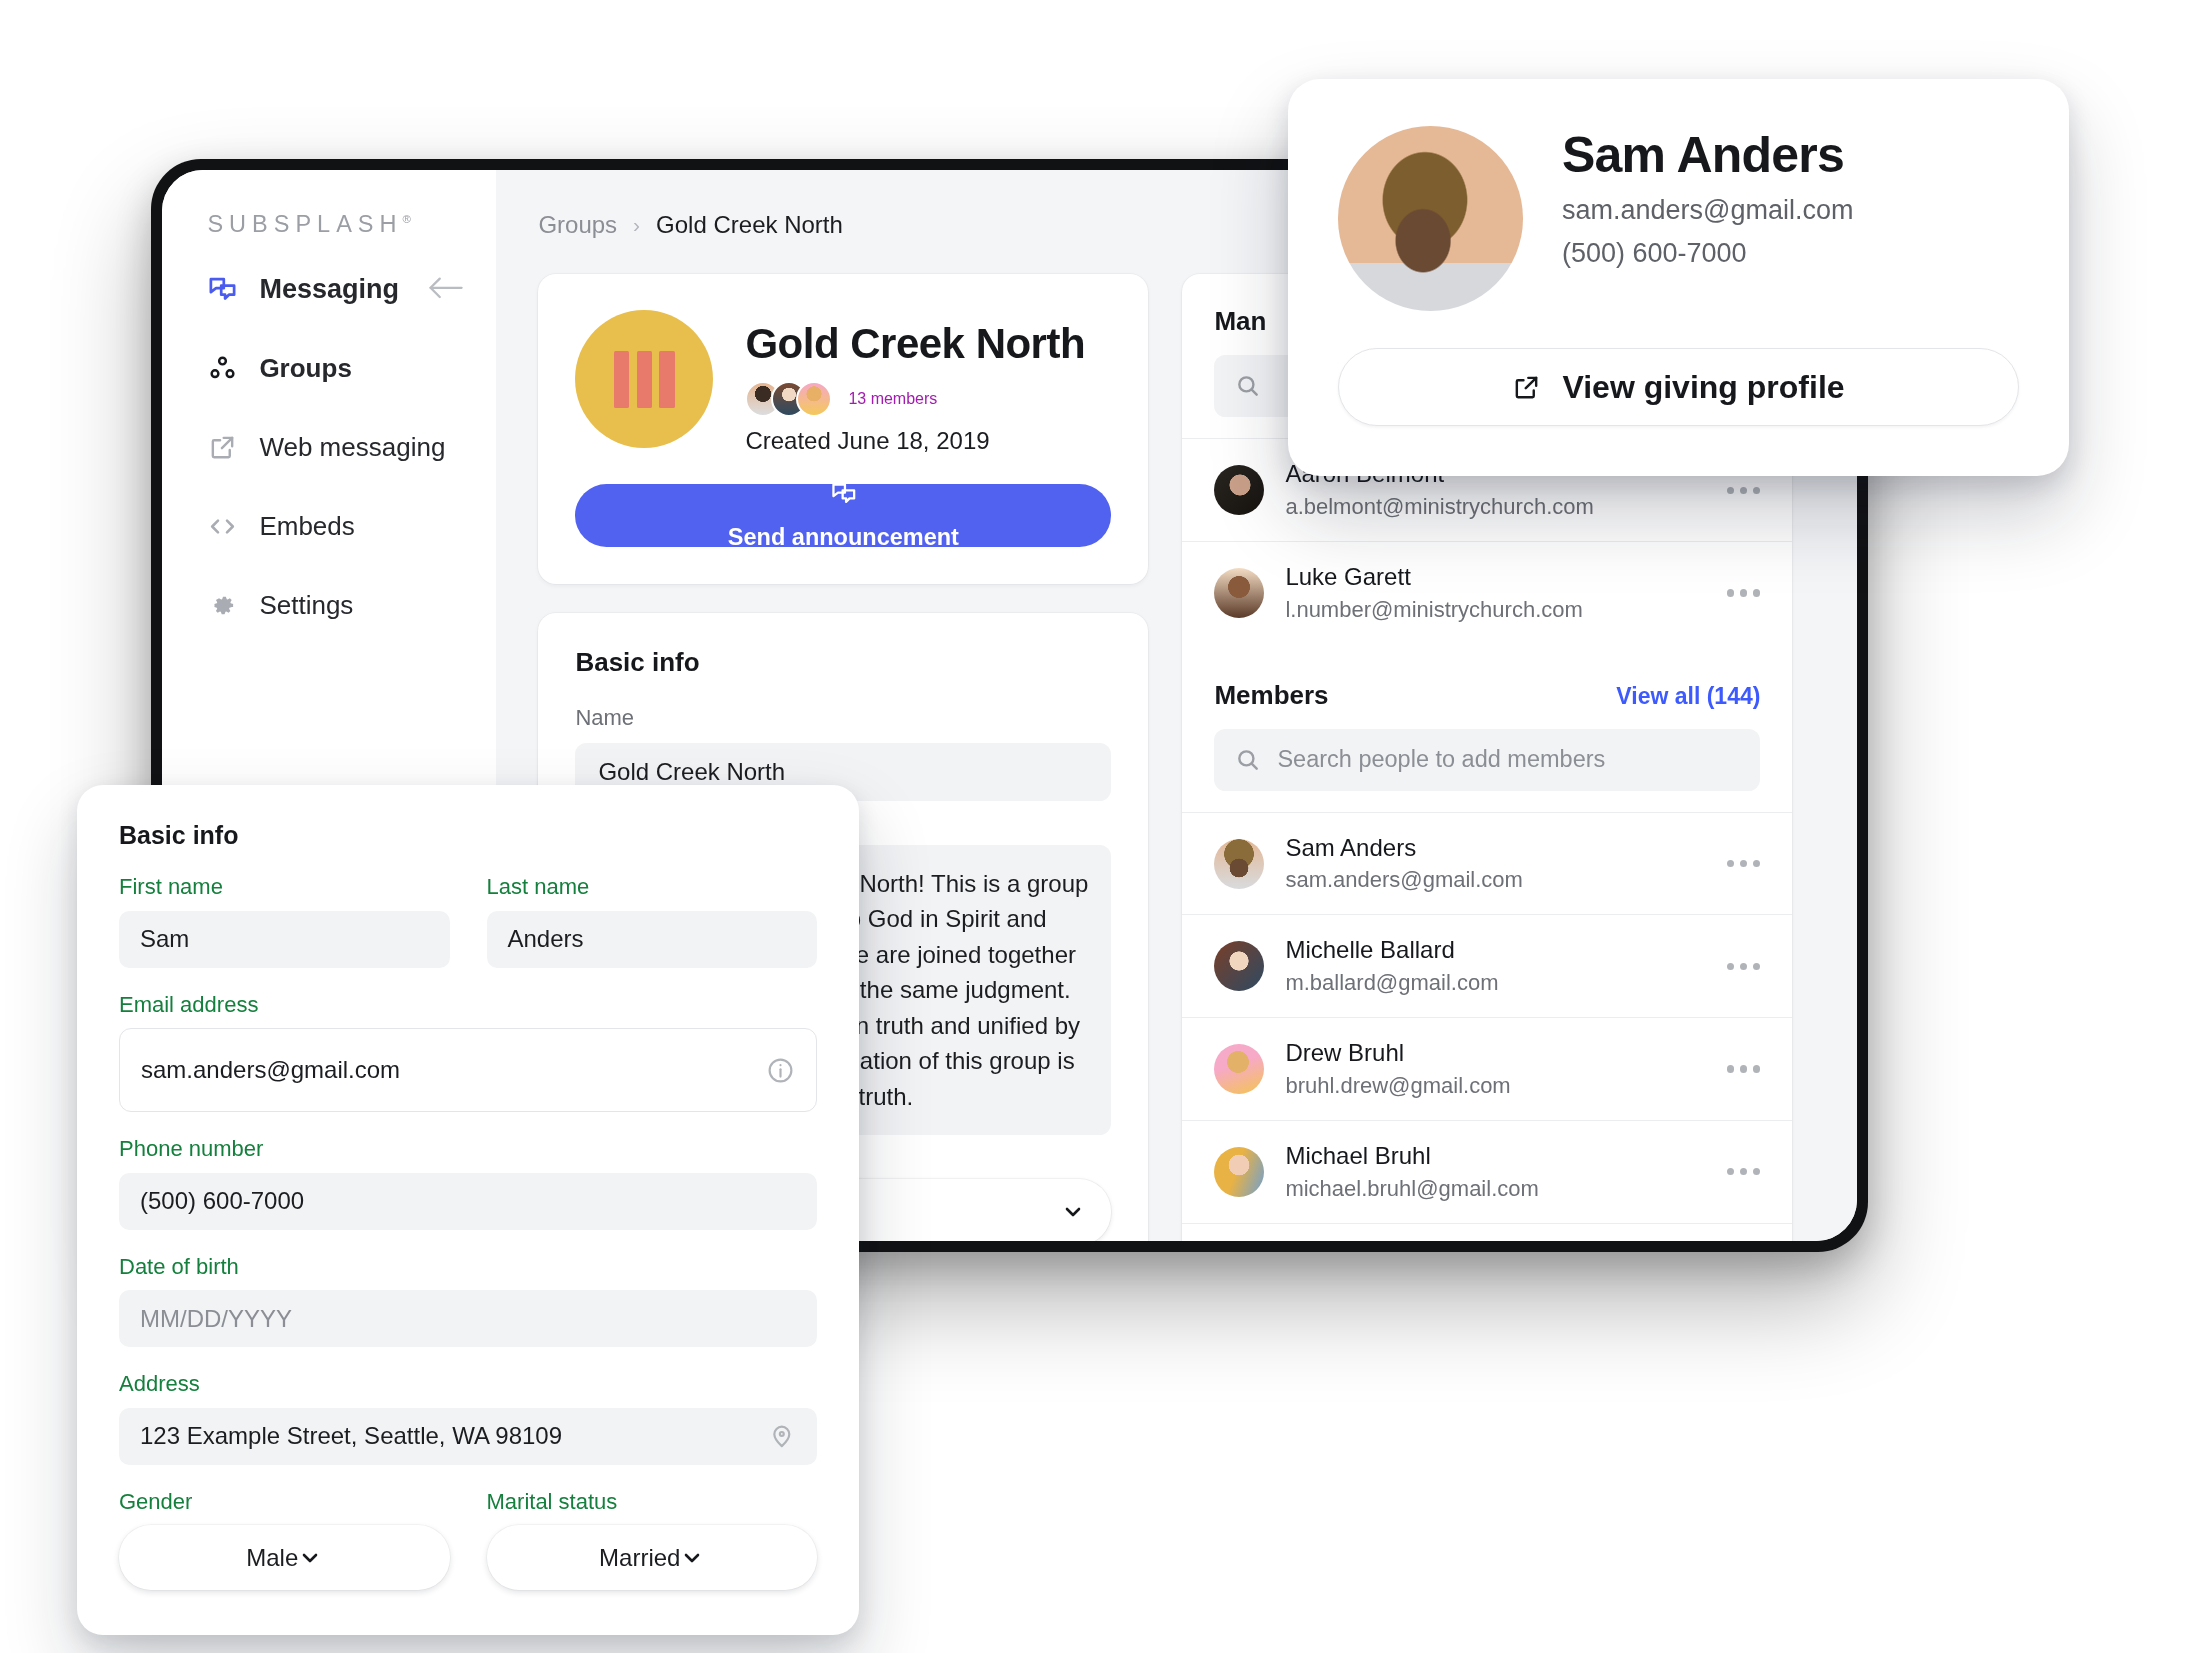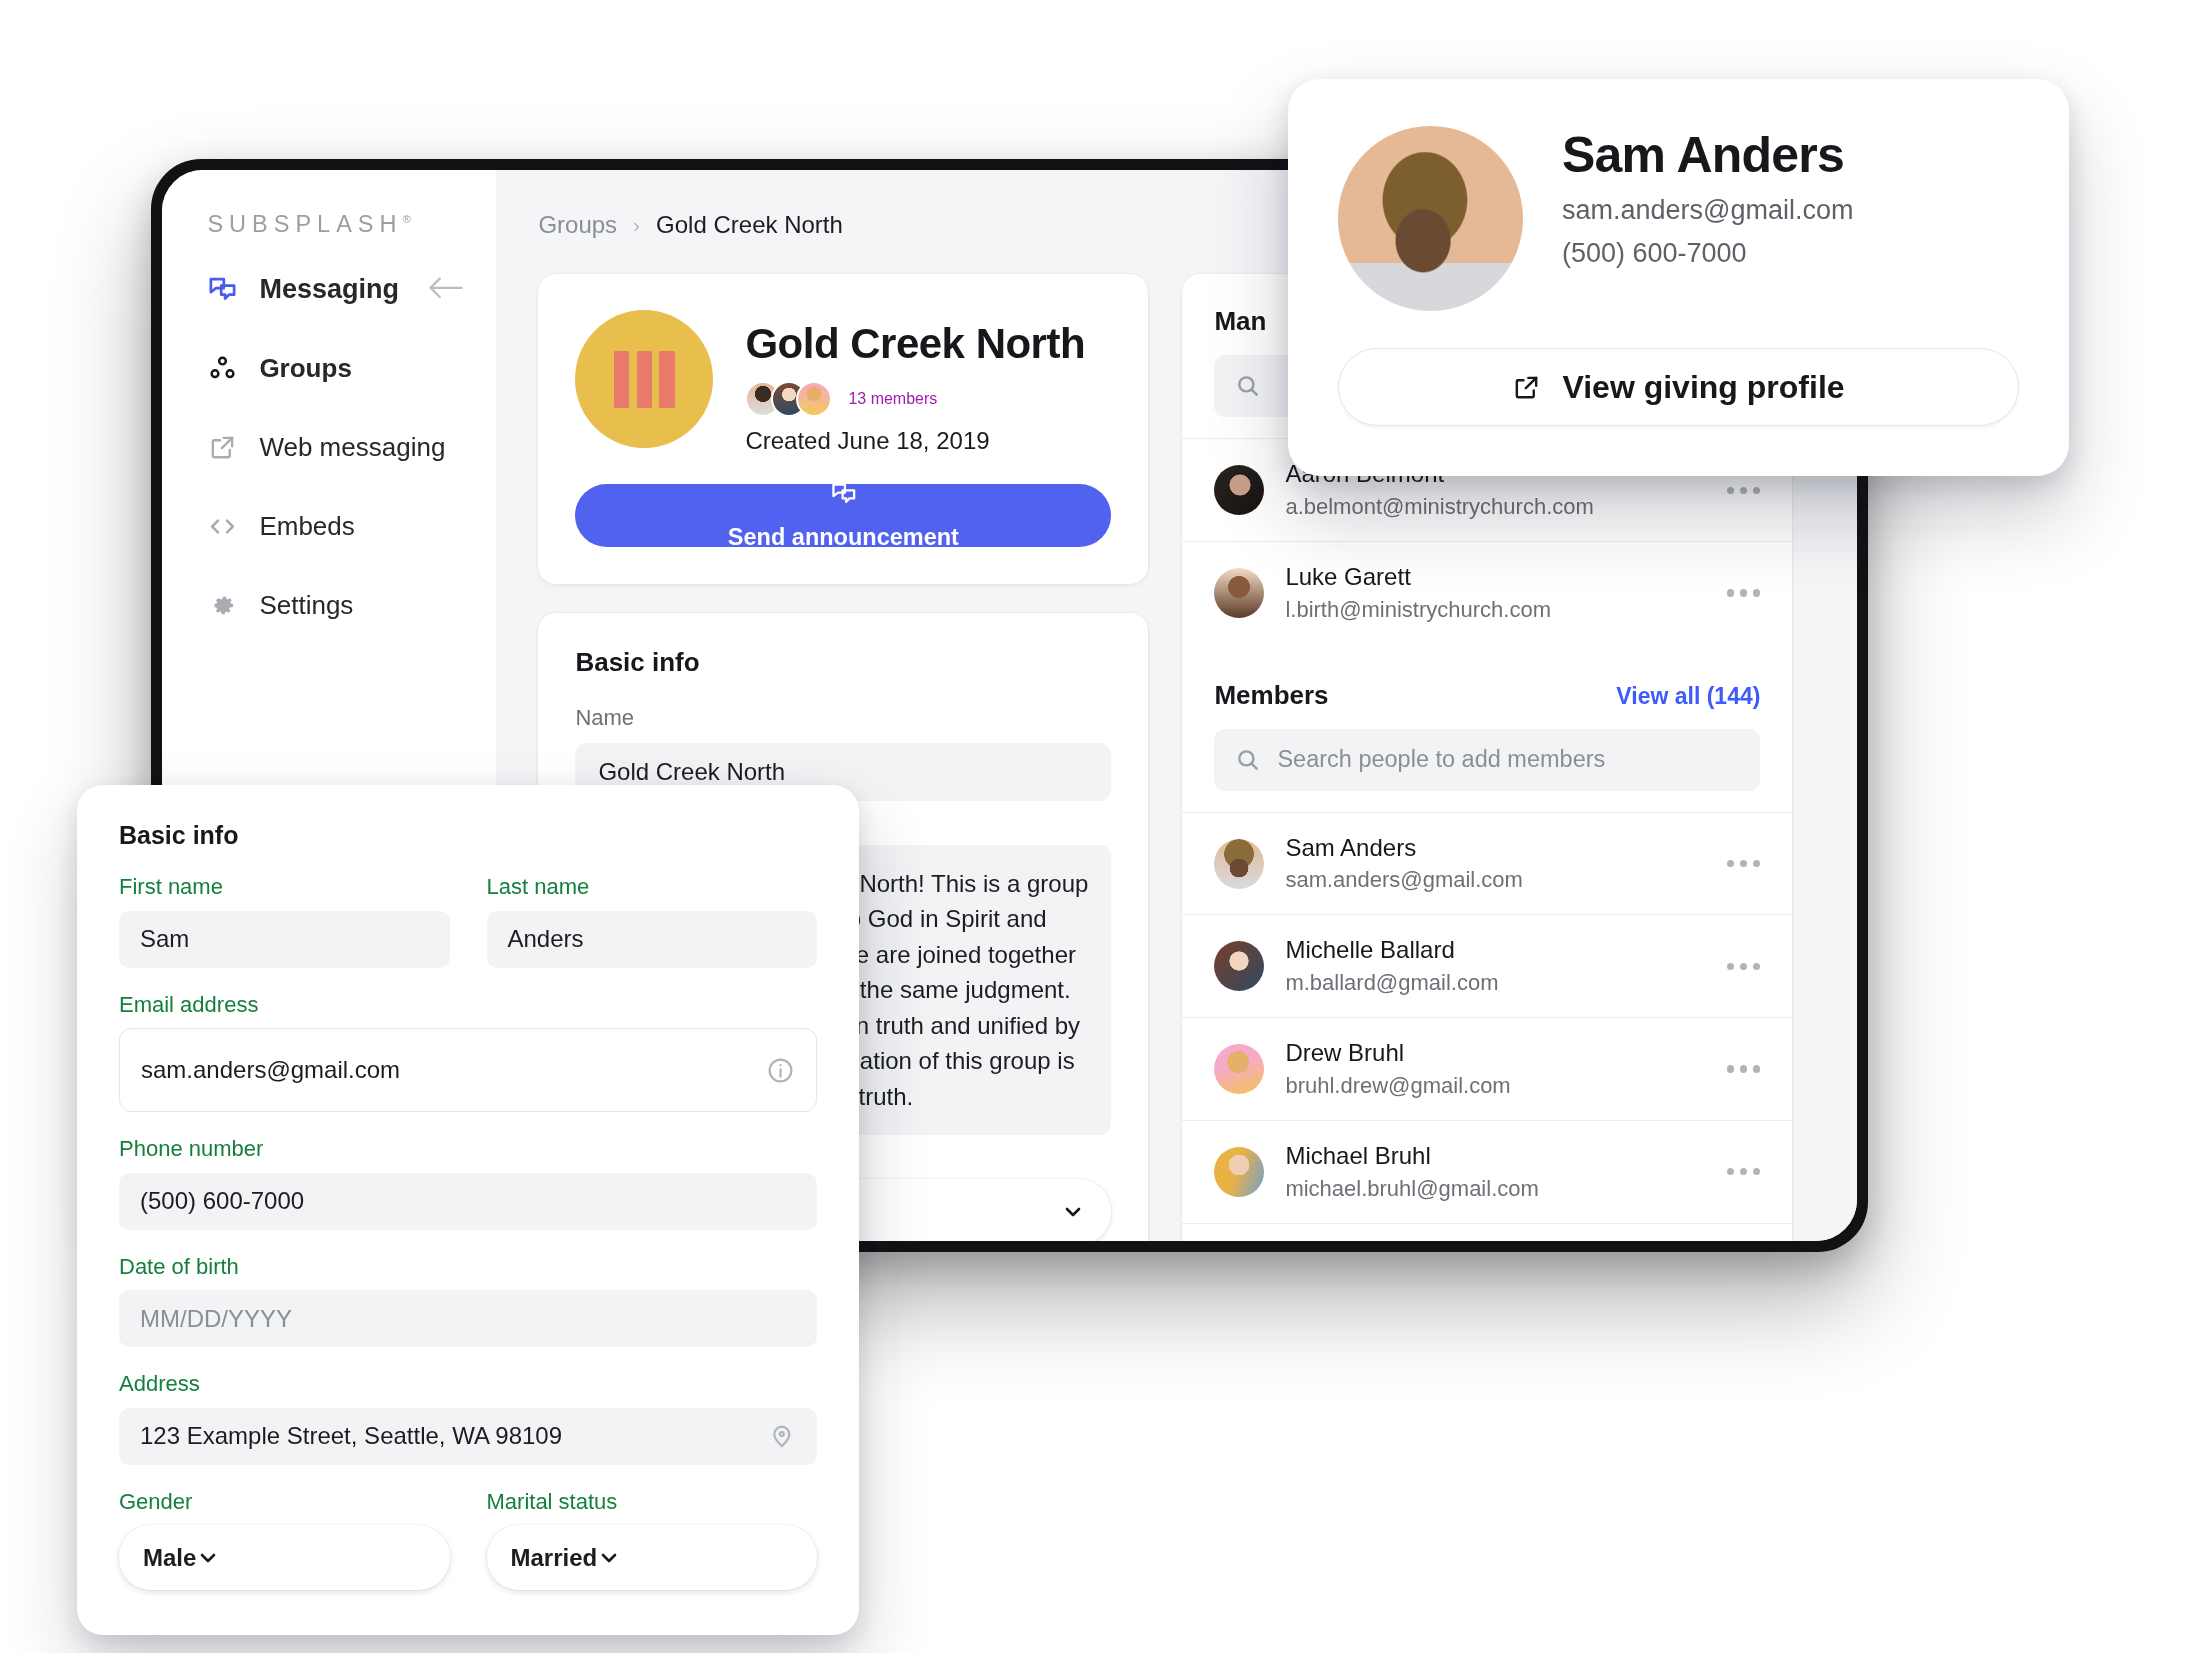--- a/index.html
+++ b/index.html
@@ -172,22 +172,22 @@
     font-size: 24px; color: #1b1d20;
   }
   .pf-input.white {
     background: #fff; border: 0.8px solid #e3e5e8; height: 84px; border-radius: 12px;
     justify-content: space-between;
   }
   .pf-input .ph { color: #8b8e94; }
   .pf-block { margin-top: 24px; }
   .pf-select {
     margin-top: 10.5px; background: #fff; border-radius: 32px; height: 65px;
-    display: flex; align-items: center; justify-content: flex-start;
-    padding: 0 24px; font-size: 24px; font-weight: 700; color: #1b1d20;
+    display: flex; align-items: center; justify-content: center;
+    padding: 0 24px; font-size: 24px; font-weight: 400; color: #1b1d20;
     box-shadow: 0 2.4px 6.5px rgba(16,24,40,.12), 0 0 0 0.8px rgba(16,24,40,.045);
   }
   .with-ico { display: flex; align-items: center; justify-content: space-between; }
 
   svg { display: block; }
 </style>
 </head>
 <body>
 
 <div id="stage">
@@ -344,21 +344,21 @@
                   <span class="dots">
                       <i></i>
                       <i></i>
                       <i></i>
                     </span>
                 </div>
                 <div class="person-row">
                   <span class="pav" style="background:radial-gradient(circle at 50% 38%, #8a5a3c 0 27%, transparent 28%), linear-gradient(#F4DCC4,#5a3a28)"></span>
                   <span>
                     <span style="display:block" class="person-name">Luke Garett</span>
-                    <span style="display:block" class="person-mail">l.birth@ministrychurch.com</span>
+                    <span style="display:block" class="person-mail">l.number@ministrychurch.com</span>
                   </span>
                   <span class="dots">
                       <i></i>
                       <i></i>
                       <i></i>
                     </span>
                 </div>
               </div>
 
               <div class="panel-pad members-block">

